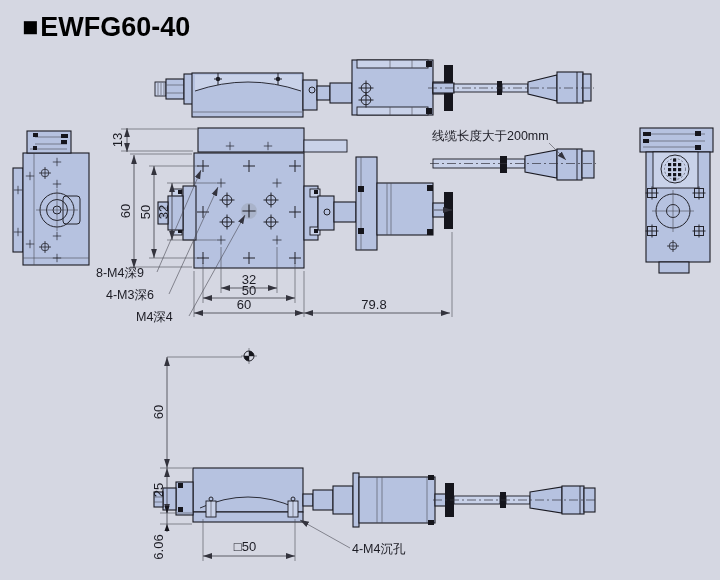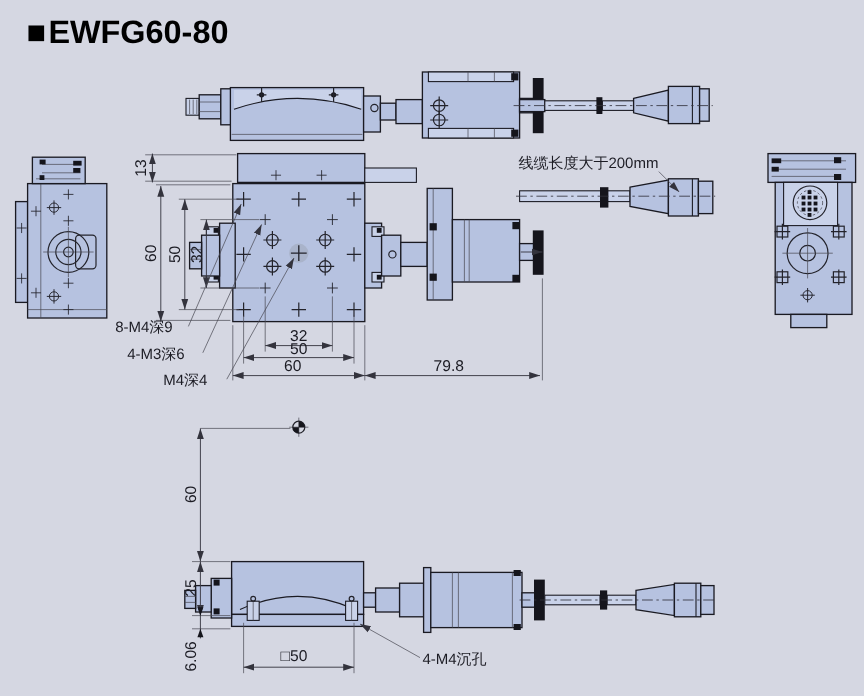--- a/index.html
+++ b/index.html
@@ -17,21 +17,21 @@
   .sym{stroke:#23232b;stroke-width:1;fill:none;}
   .dash{stroke:#33333d;stroke-width:.7;fill:none;stroke-dasharray:9 3 2 3;}
   text{fill:#1c1c24;font-size:13px;font-family:"Liberation Sans",sans-serif;}
   .cjk{font-size:12.5px;}
 </style>
 </head>
 <body>
 
 <div class="title">
   <span>■</span>
-    <span>EWFG60-80</span>
+    <span>EWFG60-40</span>
 </div>
 
 <svg width="720" height="580" viewBox="0 0 720 580">
   <defs>
     <marker id="ar" markerWidth="10" markerHeight="8" refX="9" refY="3.5" orient="auto-start-reverse" markerUnits="userSpaceOnUse">
       <path d="M9,3.5 L0,0.6 L0,6.4 Z" fill="#33333d"></path>
     </marker>
     <g id="xh">
         <path d="M0,-6 V6 M-6,0 H6"></path>
       </g>

